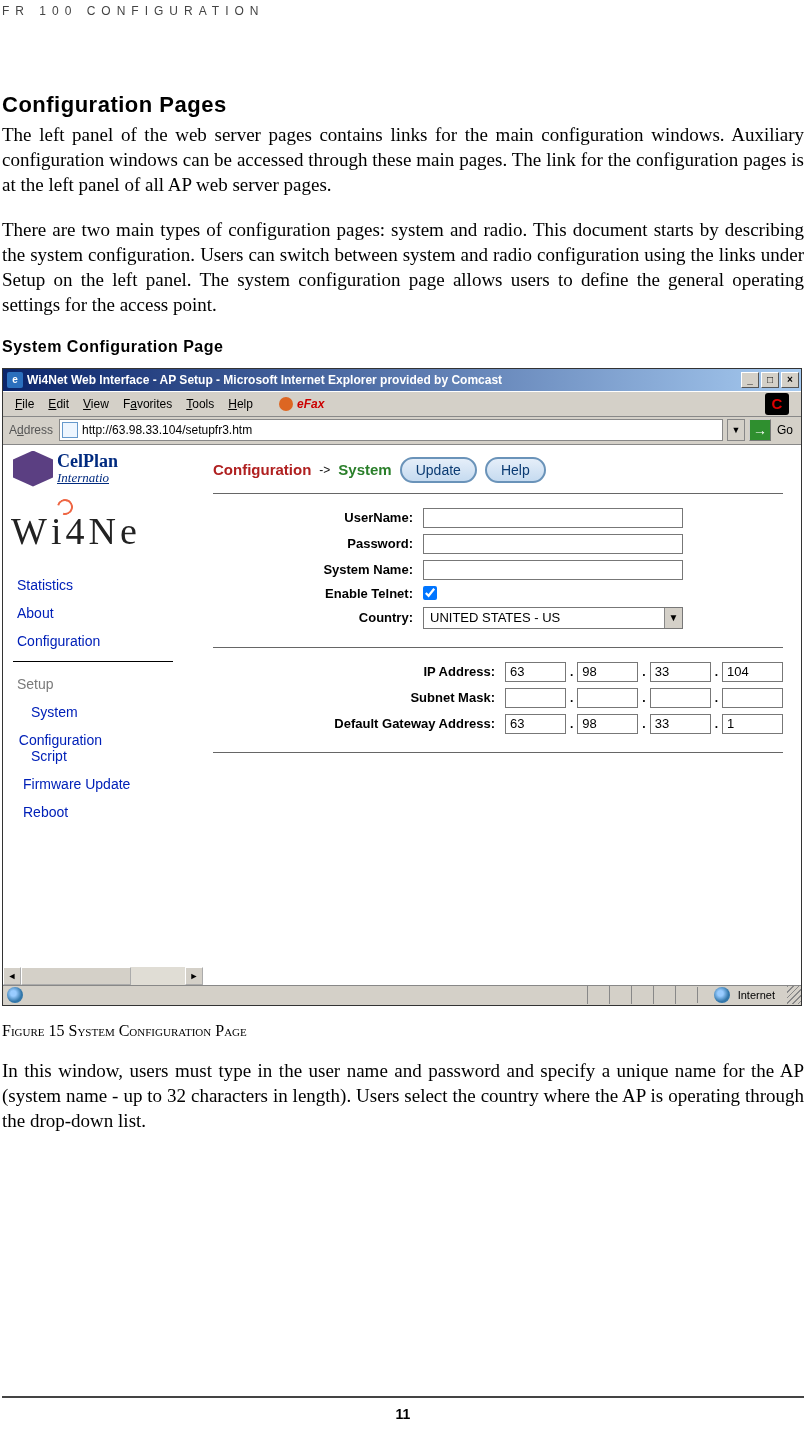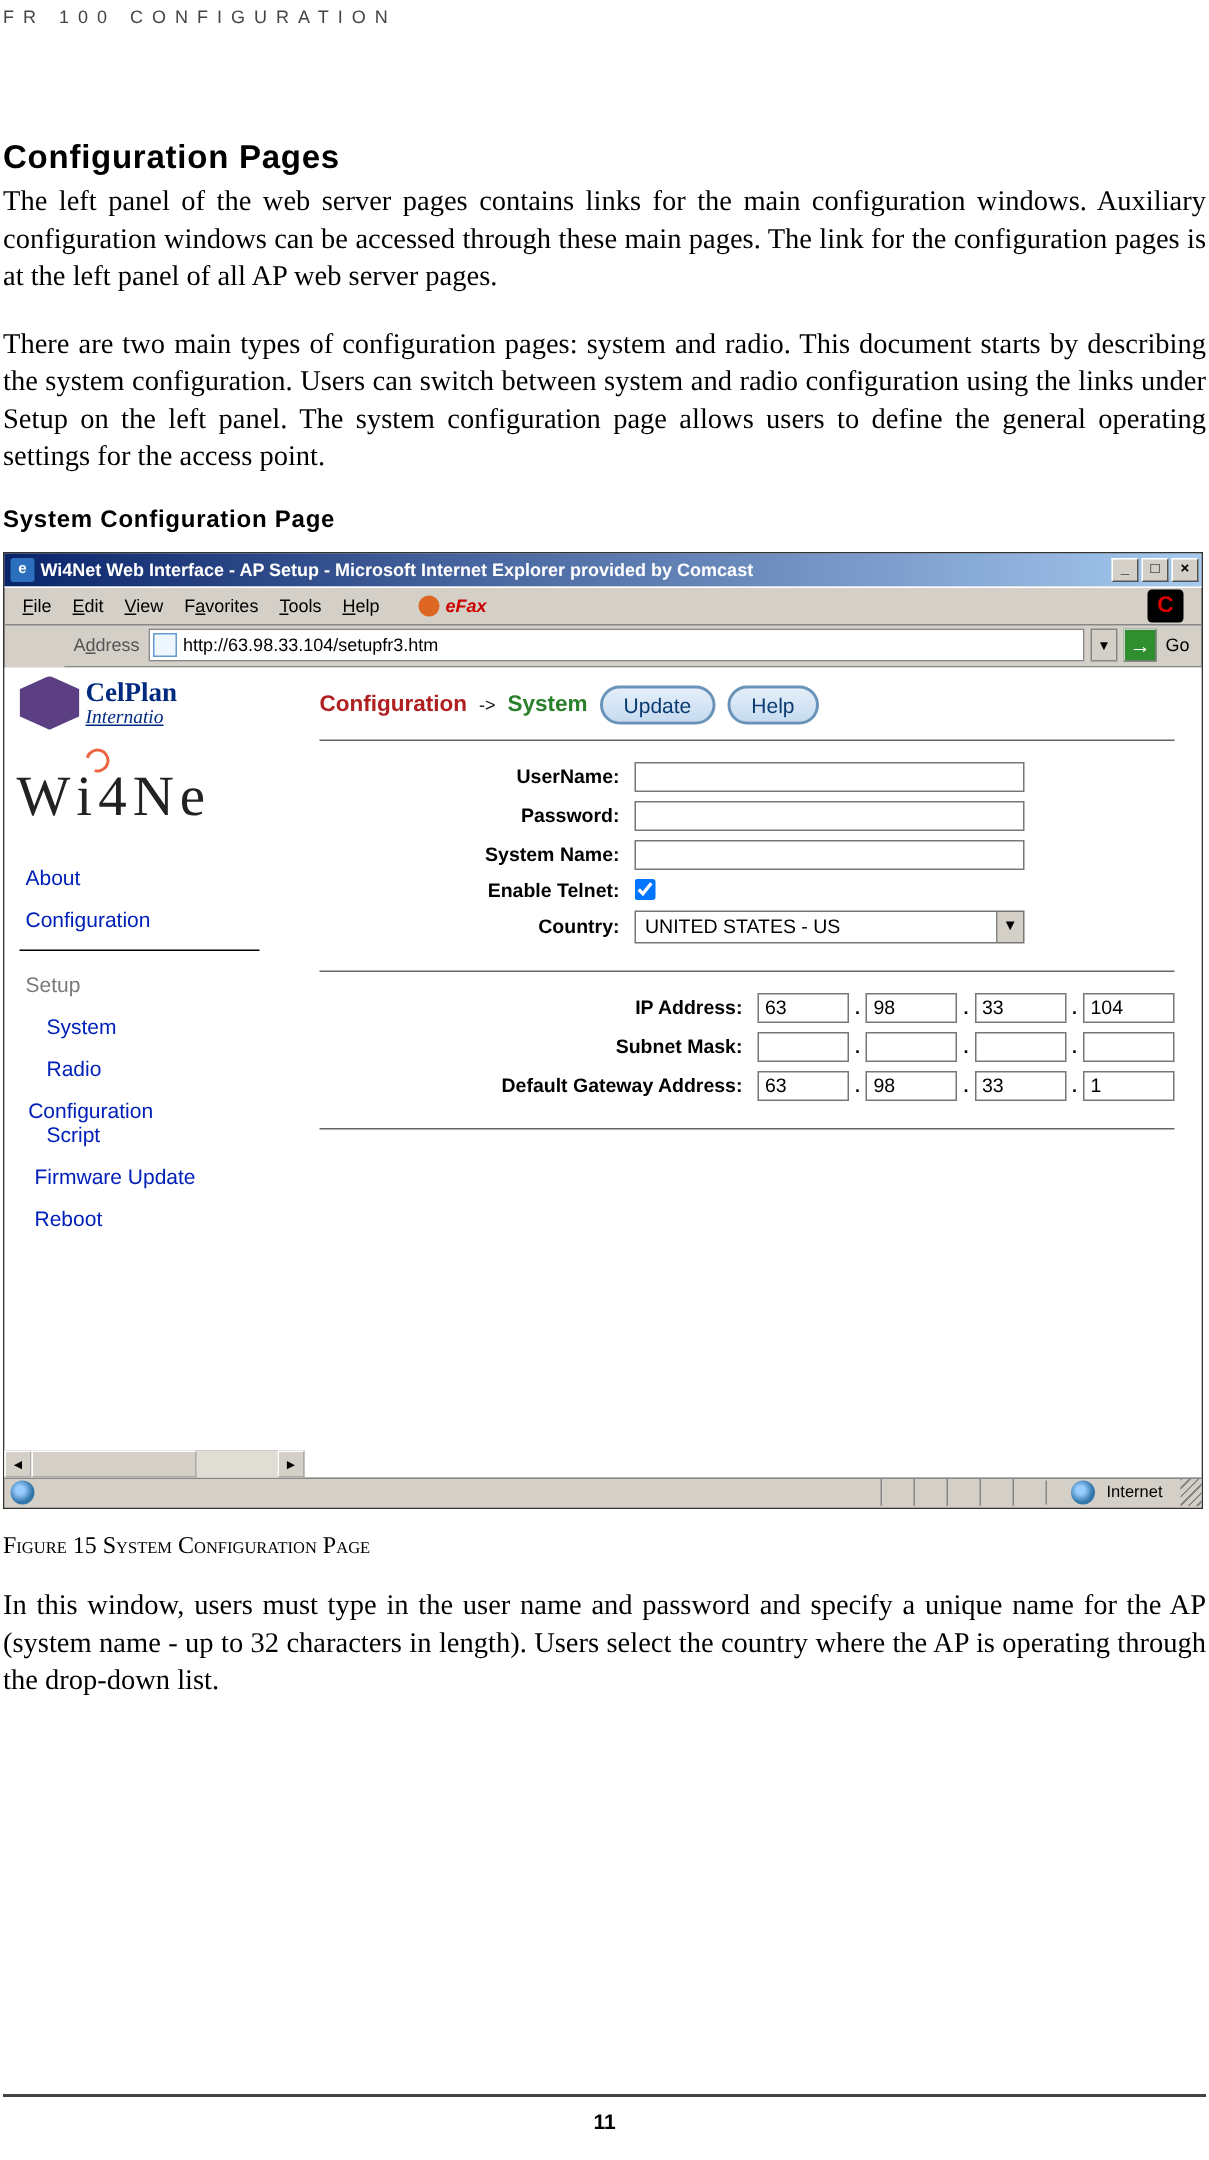--- a/index.html
+++ b/index.html
@@ -89,21 +89,20 @@
   }
   .menubar-right {
     margin-left: auto; width: 24px; height: 22px; background: #000;
     border-radius: 3px; display: flex; align-items: center; justify-content: center;
     color: #d00; font-weight: bold; font-size: 15px;
   }
   .addressbar {
     display: flex; align-items: center; gap: 4px;
     height: 28px; padding: 2px 4px;
     border-bottom: 1px solid #888;
-    margin-left: 40px;
   }
   .addr-label { color: #555; padding: 0 2px; }
   .addr-box {
     flex: 1; display: flex; align-items: center;
     background: #fff; border: 1px solid #888; height: 22px; padding: 0 2px;
   }
   .addr-box .page-icon {
     width: 16px; height: 16px; background: #eef6ff; border: 1px solid #69c;
     margin-right: 4px;
   }
@@ -295,26 +294,26 @@
 
       <div class="left-panel">
         <div class="logo-block">
           <div class="cube"></div>
           <div class="celplan">
             <b>CelPlan</b>
             <i>Internatio</i>
           </div>
         </div>
         <div class="wi4net">W<span class="i-dot">i</span>4Ne</div>
+        <div class="nav-link">Statistics</div>
         <div class="nav-link">About</div>
         <div class="nav-link">Configuration</div>
         <hr class="nav-hr">
         <div class="nav-link gray">Setup</div>
         <div class="nav-sublink">System</div>
-        <div class="nav-sublink">Radio</div>
         <div class="nav-link" style="padding-left:20px;text-indent:-20px;margin-left:8px">&nbsp;&nbsp;Configuration<br>Script</div>
         <div class="nav-sublink" style="padding-left:20px">Firmware Update</div>
         <div class="nav-sublink" style="padding-left:20px">Reboot</div>
 
         <div class="left-scroll">
           <div class="sb-btn">◄</div>
           <div class="sb-track">
             <div class="sb-thumb"></div>
           </div>
           <div class="sb-btn">►</div>

